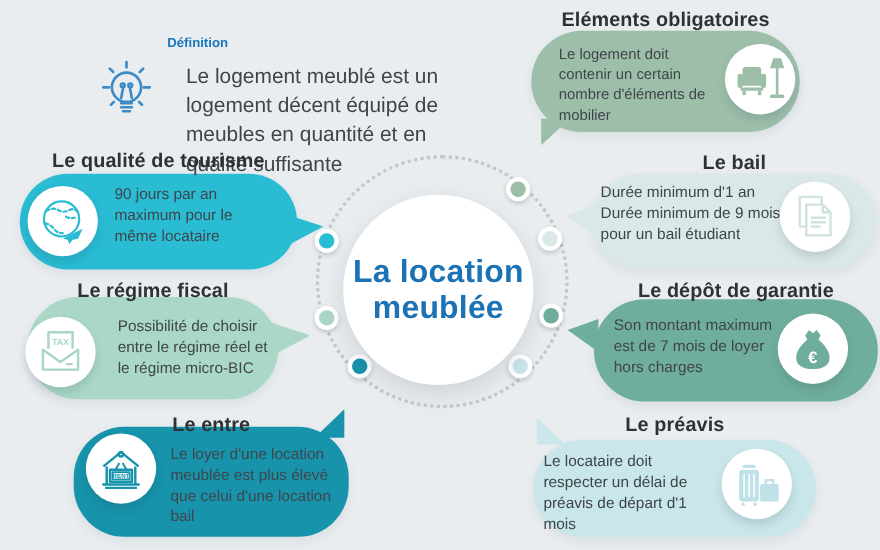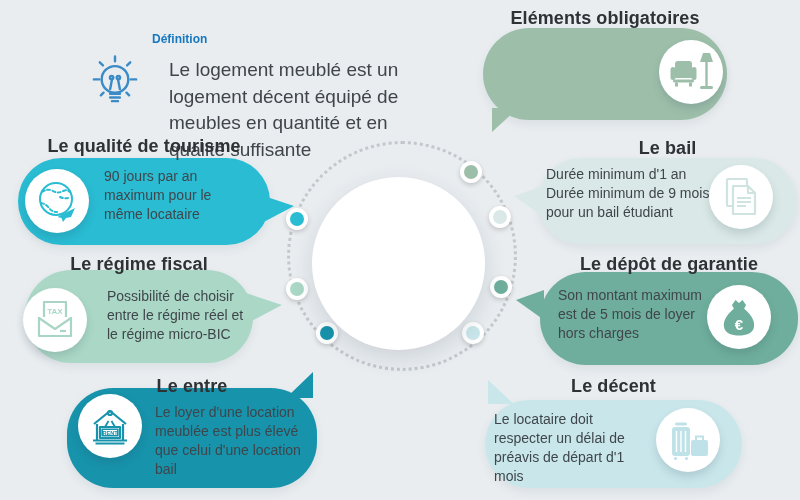--- a/index.html
+++ b/index.html
@@ -66,39 +66,42 @@
     </div>
   <div class="dot" style="left:286px;top:278px">
       <i style="background:var(--fiscal)"></i>
     </div>
   <div class="dot" style="left:286px;top:208px">
       <i style="background:var(--tourisme)"></i>
     </div>
 
   <div class="center-circle">
     <div class="center-title">
+      <div>La location</div>
+      <div>meublée</div>
     </div>
   </div>
 
   <div class="def-icon">
     <svg width="58" height="58" viewBox="0 0 48 48" fill="none" stroke="#3B8BC6" stroke-width="2" stroke-linecap="round">
       <circle cx="24" cy="21" r="11"></circle>
       <path d="M20 29 l1.5 -8 M28 29 l-1.5 -8"></path>
       <circle cx="21.2" cy="19.5" r="1.4"></circle>
         <circle cx="26.8" cy="19.5" r="1.4"></circle>
       <path d="M20 33 h8 M20 36 h8 M21.5 39 h5"></path>
       <path d="M24 6 v-4 M34 9.5 l2.6 -2.6 M14 9.5 l-2.6 -2.6 M37 21 h4.5 M6.5 21 h4.5 M33.5 32 l2.2 2.2 M14.5 32 l-2.2 2.2"></path>
     </svg>
   </div>
   <div class="def-heading">Définition</div>
   <div class="def-text">Le logement meublé est un logement décent équipé de meubles en quantité et en qualité suffisante</div>
 
   <div class="bubble-heading" style="left:483px;top:8px;width:244px">Eléments obligatoires</div>
   <div class="bubble" style="left:483px;top:28px;width:244px;height:92px;background:var(--elements)"></div>
   <div class="tail tail-down-left" style="left:492px;top:108px;border-top-color:var(--elements)"></div>
+  <div class="bubble-text" style="left:508px;top:41px;width:150px;font-size:13.5px">Le logement doit contenir un certain nombre d'éléments de mobilier</div>
   <div class="icon-circle" style="left:659px;top:40px">
     <svg width="48" height="48" viewBox="0 0 48 48" fill="#9DBFAA">
       <rect x="8" y="13" width="17" height="13" rx="3"></rect>
       <rect x="6" y="22" width="21" height="8" rx="3"></rect>
       <rect x="3.5" y="19" width="5" height="13" rx="2.5"></rect>
       <rect x="24.5" y="19" width="5" height="13" rx="2.5"></rect>
       <rect x="6" y="31.5" width="21" height="3" rx="1.5"></rect>
       <rect x="8" y="34.5" width="3" height="4"></rect>
         <rect x="22" y="34.5" width="3" height="4"></rect>
       <path d="M33 14 h13 l-3 -9 h-7 z"></path>
@@ -145,21 +148,21 @@
       <text x="24" y="18" text-anchor="middle" font-size="8" font-weight="bold" fill="#A9D6C4" stroke="none" font-family="Liberation Sans, sans-serif">TAX</text>
       <path d="M8 21 v19 h32 v-19" fill="#fff"></path>
       <path d="M8 22 l16 11 16 -11"></path>
       <path d="M29 35 h6"></path>
     </svg>
   </div>
 
   <div class="bubble-heading" style="left:540px;top:254px;width:258px">Le dépôt de garantie</div>
   <div class="bubble" style="left:540px;top:272px;width:258px;height:93px;background:var(--depot)"></div>
   <div class="tail tail-left" style="left:516px;top:290px;border-right-color:var(--depot)"></div>
-  <div class="bubble-text" style="left:558px;top:286px;width:158px">Son montant maximum est de 5 mois de loyer hors charges</div>
+  <div class="bubble-text" style="left:558px;top:286px;width:158px">Son montant maximum est de 7 mois de loyer hors charges</div>
   <div class="icon-circle" style="left:707px;top:285px">
     <svg width="48" height="48" viewBox="0 0 48 48">
       <path d="M17 12 l3.5 -5 3.5 3 3.5 -3 3.5 5 -2.5 5 h-9 z" fill="#6FAE9C"></path>
       <path d="M18.5 16 h11 c7 6 10.5 12 9.5 18 c-1 6.5 -8 8.5 -15 8.5 c-7 0 -14 -2 -15 -8.5 c-1 -6 2.5 -12 9.5 -18 z" fill="#6FAE9C"></path>
       <text x="24" y="37" text-anchor="middle" font-size="15" font-weight="bold" fill="#fff" font-family="Liberation Sans, sans-serif">€</text>
     </svg>
   </div>
 
   <div class="bubble-heading" style="left:67px;top:376px;width:250px">Le entre</div>
   <div class="bubble" style="left:67px;top:388px;width:250px;height:100px;background:var(--loyer)"></div>
@@ -171,21 +174,21 @@
       <circle cx="24" cy="11" r="2"></circle>
       <path d="M11 22 v16 M37 22 v16"></path>
       <path d="M7 38.5 h34 M9.5 41.5 h29"></path>
       <rect x="14" y="25" width="20" height="11" fill="#fff"></rect>
       <rect x="16.2" y="27.2" width="15.6" height="6.6" stroke-width="1.6"></rect>
       <path d="M19 25 l3.5 -6 M29 25 l-3.5 -6" stroke-width="1.8"></path>
       <text x="24" y="32.8" text-anchor="middle" font-size="5.6" font-weight="bold" fill="#1793AC" stroke="none" font-family="Liberation Sans, sans-serif">RENT</text>
     </svg>
   </div>
 
-  <div class="bubble-heading" style="left:485px;top:376px;width:257px">Le décent</div>
+  <div class="bubble-heading" style="left:485px;top:376px;width:257px">Le préavis</div>
   <div class="bubble" style="left:485px;top:400px;width:257px;height:88px;background:var(--preavis)"></div>
   <div class="tail tail-up-left" style="left:488px;top:380px;border-bottom-color:var(--preavis)"></div>
   <div class="bubble-text" style="left:494px;top:410px;width:156px">Le locataire doit respecter un délai de préavis de départ d'1 mois</div>
   <div class="icon-circle" style="left:656px;top:408px">
     <svg width="48" height="48" viewBox="0 0 48 48">
       <g fill="#BFE2E8">
         <rect x="11" y="6.5" width="12" height="3" rx="1.5"></rect>
         <rect x="8" y="11" width="18" height="29" rx="3"></rect>
         <circle cx="11.5" cy="42.5" r="1.6"></circle>
           <circle cx="22.5" cy="42.5" r="1.6"></circle>

